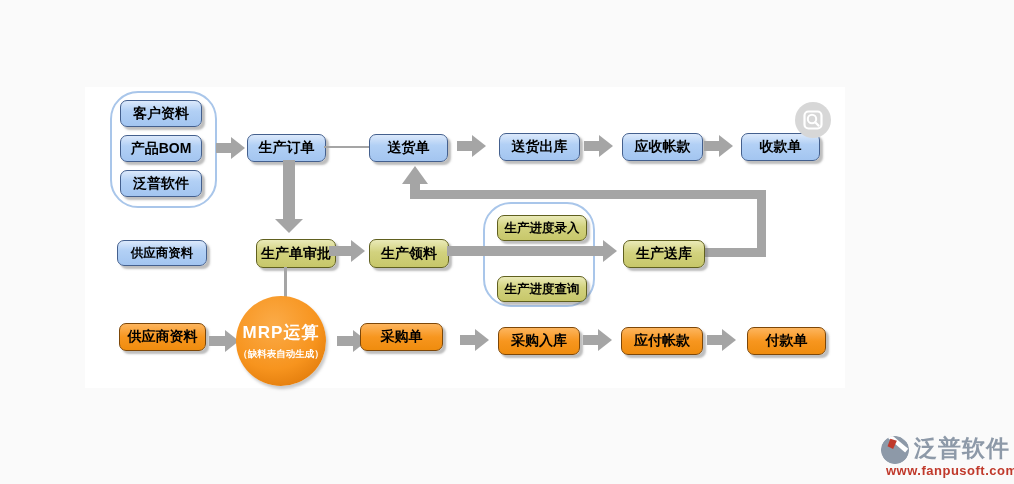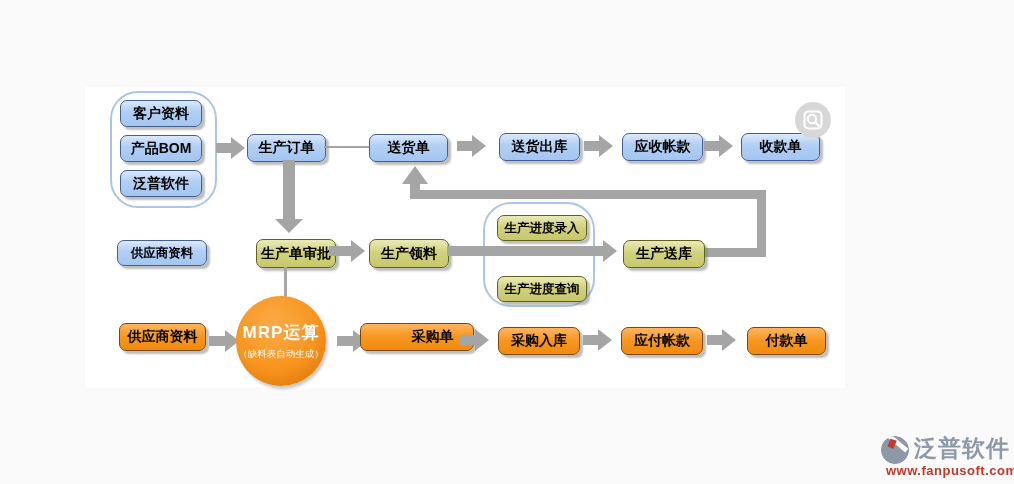--- a/index.html
+++ b/index.html
@@ -28,21 +28,21 @@
   .tri-down{position:absolute;width:0;height:0;border-top:14px solid #a5a5a5;
        border-left:14px solid transparent;border-right:14px solid transparent;}
   .tri-up{position:absolute;width:0;height:0;border-bottom:18px solid #a5a5a5;
        border-left:13px solid transparent;border-right:13px solid transparent;}
 
   .mrp{position:absolute;left:236px;top:296px;width:90px;height:90px;border-radius:50%;
        background:radial-gradient(circle at 42% 32%,#fbab48 0%,#f7941e 55%,#e07a0a 85%,#a85404 100%);
        display:flex;flex-direction:column;align-items:center;justify-content:center;
        color:#fff;text-align:center;box-shadow:2px 3px 3px rgba(120,120,120,.4);}
   .mrp .t{font-size:17px;font-weight:bold;letter-spacing:1px;}
-  .mrp .s{font-size:9.5px;margin-top:4px;white-space:nowrap;}
+  .mrp .s{font-size:9.5px;margin-top:4px;white-space:nowrap;font-weight:bold;}
 
   .preview{position:absolute;left:795px;top:102px;width:36px;height:36px;border-radius:50%;
        background:#d7d7d7;display:flex;align-items:center;justify-content:center;cursor:pointer;}
 
   .logo{position:absolute;left:878px;top:433px;width:132px;height:48px;}
   .logo .brand{position:absolute;left:36px;top:0;font-size:23px;font-weight:bold;color:#8d99a8;letter-spacing:1px;}
   .logo .url{position:absolute;left:8px;top:30px;font-size:13px;font-weight:bold;color:#c0392b;letter-spacing:0.5px;}
   .logo svg{position:absolute;left:2px;top:2px;}
 </style>
 </head>
@@ -114,21 +114,21 @@
 
   <div class="mrp">
     <div class="t">MRP运算</div>
     <div class="s">（缺料表自动生成）</div>
   </div>
 
   <div class="arr" style="left:337px;top:330px;width:30px;">
       <i class="sh"></i>
       <i class="hd"></i>
     </div>
-  <div class="box orange" style="left:360px;top:323px;width:81px;height:26px;padding-left:31px;">采购单</div>
+  <div class="box orange" style="left:360px;top:323px;width:81px;height:26px;">采购单</div>
   <div class="arr" style="left:460px;top:329px;width:29px;">
       <i class="sh"></i>
       <i class="hd"></i>
     </div>
   <div class="box orange" style="left:498px;top:327px;width:80px;height:26px;">采购入库</div>
   <div class="arr" style="left:583px;top:329px;width:29px;">
       <i class="sh"></i>
       <i class="hd"></i>
     </div>
   <div class="box orange" style="left:621px;top:327px;width:80px;height:26px;">应付帐款</div>

